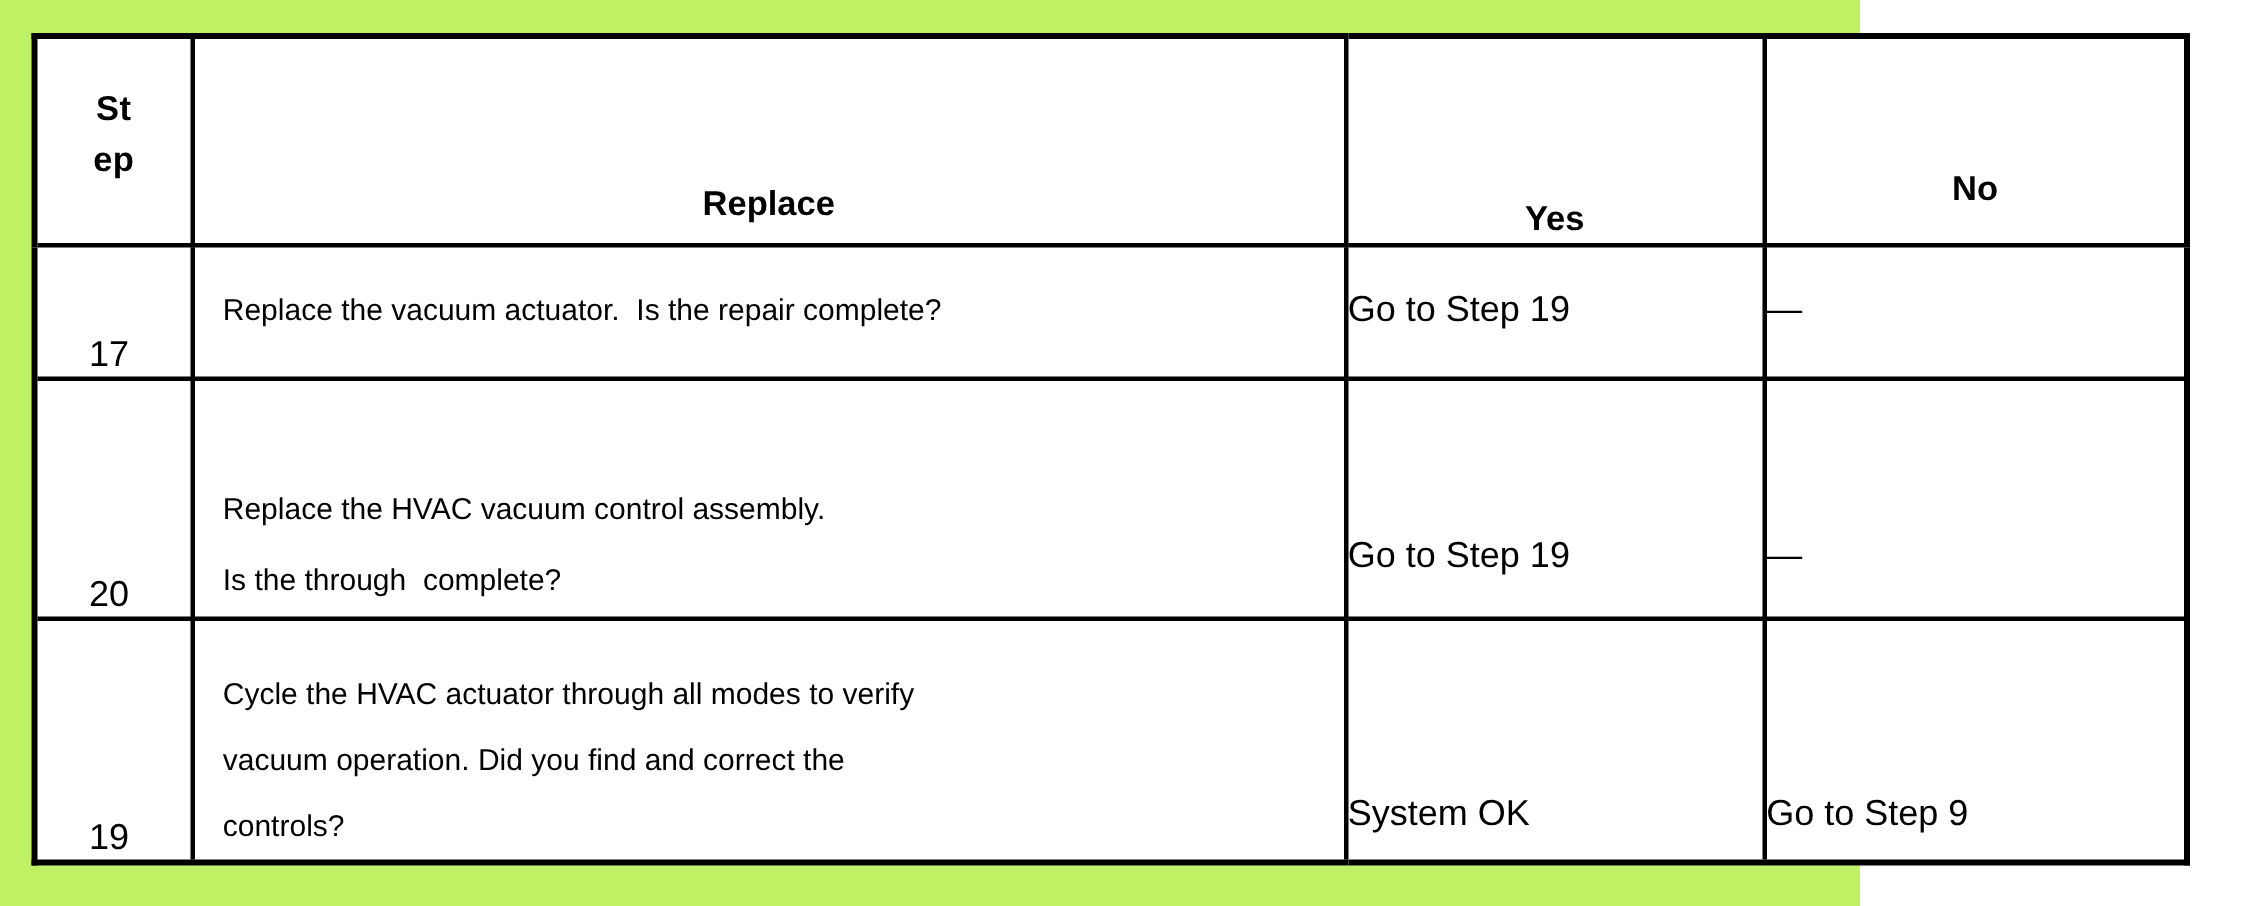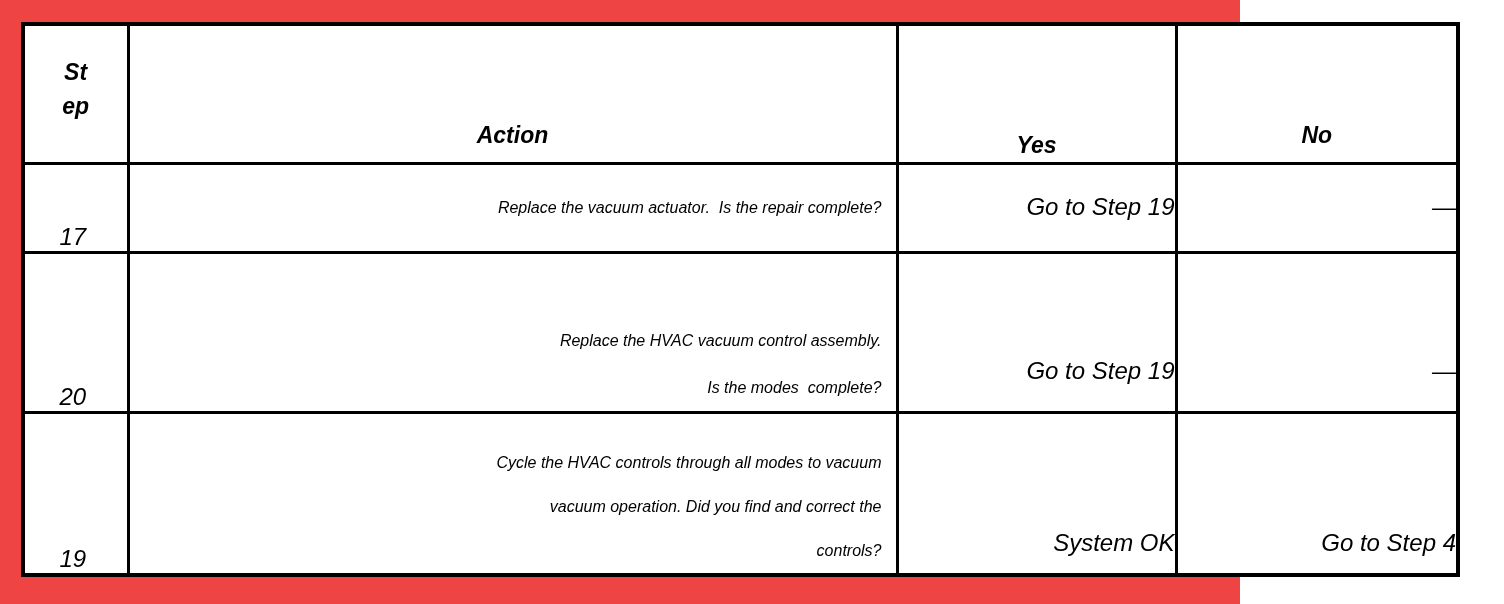--- a/index.html
+++ b/index.html
@@ -12,22 +12,21 @@
     height: 604px;
     font-family: "Liberation Sans", sans-serif;
     color: #000000;
     overflow: hidden;
   }
 
   #page {
     position: relative;
     width: 1240px;
     height: 604px;
-    background: #ef4444;
-    font-style: italic;
+    background: #bef264;
   }
 
   
   .diag-table {
     position: absolute;
     left: 21px;
     top: 22px;
     width: 1435px;
     border-collapse: collapse;
     table-layout: fixed;
@@ -73,53 +72,53 @@
   }
   .hdr-step .hdr-inner {
     line-height: 1.5;
     padding-bottom: 38px;
     font-size: 23px;
     letter-spacing: 0.2px;
   }
   .hdr-step .hdr-line { display: block; }
   .hdr-action .hdr-inner { padding-bottom: 13px; }
   .hdr-yes .hdr-inner { padding-bottom: 3px; }
-  .hdr-no .hdr-inner  { padding-bottom: 13px; }
+  .hdr-no .hdr-inner  { padding-bottom: 23px; }
 
   
   .row-17 { height: 89px; }
   .row-18 { height: 160px; }
   .row-19 { height: 163px; }
 
   .cell-step {
     text-align: center;
     font-size: 24px;
     vertical-align: middle;
   }
   .cell-step .step-inner {
     display: block;
     padding-right: 6px;
   }
 
   .cell-action {
-    text-align: right;
-    font-size: 16px;
+    text-align: left;
+    font-size: 20px;
     vertical-align: top;
   }
   .cell-action .action-inner {
     display: block;
     padding: 0 14px 0 19px;
   }
   .cell-action .aline {
     display: block;
     white-space: pre;
   }
 
   .cell-yes, .cell-no {
-    text-align: right;
+    text-align: left;
     font-size: 24px;
     vertical-align: bottom;
   }
   .cell-yes .res-inner,
   .cell-no .res-inner {
     display: block;
   }
 
   
   .row-17 .cell-yes, .row-17 .cell-no { vertical-align: middle; }
@@ -158,21 +157,21 @@
 
     <thead>
       <tr class="hdr-row">
         <th class="hdr-cell hdr-step">
           <span class="hdr-inner">
             <span class="hdr-line">St</span>
             <span class="hdr-line">ep</span>
           </span>
         </th>
         <th class="hdr-cell hdr-action">
-          <span class="hdr-inner">Action</span>
+          <span class="hdr-inner">Replace</span>
         </th>
         <th class="hdr-cell hdr-yes">
           <span class="hdr-inner">Yes</span>
         </th>
         <th class="hdr-cell hdr-no">
           <span class="hdr-inner">No</span>
         </th>
       </tr>
     </thead>
 
@@ -195,46 +194,46 @@
         </td>
       </tr>
 
       <tr class="row-18">
         <td class="cell-step">
           <span class="step-inner">20</span>
         </td>
         <td class="cell-action">
           <span class="action-inner">
             <span class="aline">Replace the HVAC vacuum control assembly.</span>
-            <span class="aline">Is the modes  complete?</span>
+            <span class="aline">Is the through  complete?</span>
           </span>
         </td>
         <td class="cell-yes">
           <span class="res-inner">Go to Step 19</span>
         </td>
         <td class="cell-no">
           <span class="res-inner dash">—</span>
         </td>
       </tr>
 
       <tr class="row-19">
         <td class="cell-step">
           <span class="step-inner">19</span>
         </td>
         <td class="cell-action">
           <span class="action-inner">
-            <span class="aline">Cycle the HVAC controls through all modes to vacuum</span>
+            <span class="aline">Cycle the HVAC actuator through all modes to verify</span>
             <span class="aline">vacuum operation. Did you find and correct the</span>
             <span class="aline">controls?</span>
           </span>
         </td>
         <td class="cell-yes">
           <span class="res-inner">System OK</span>
         </td>
         <td class="cell-no">
-          <span class="res-inner">Go to Step 4</span>
+          <span class="res-inner">Go to Step 9</span>
         </td>
       </tr>
 
     </tbody>
   </table>
 
 </div>
 
 </body></html>

